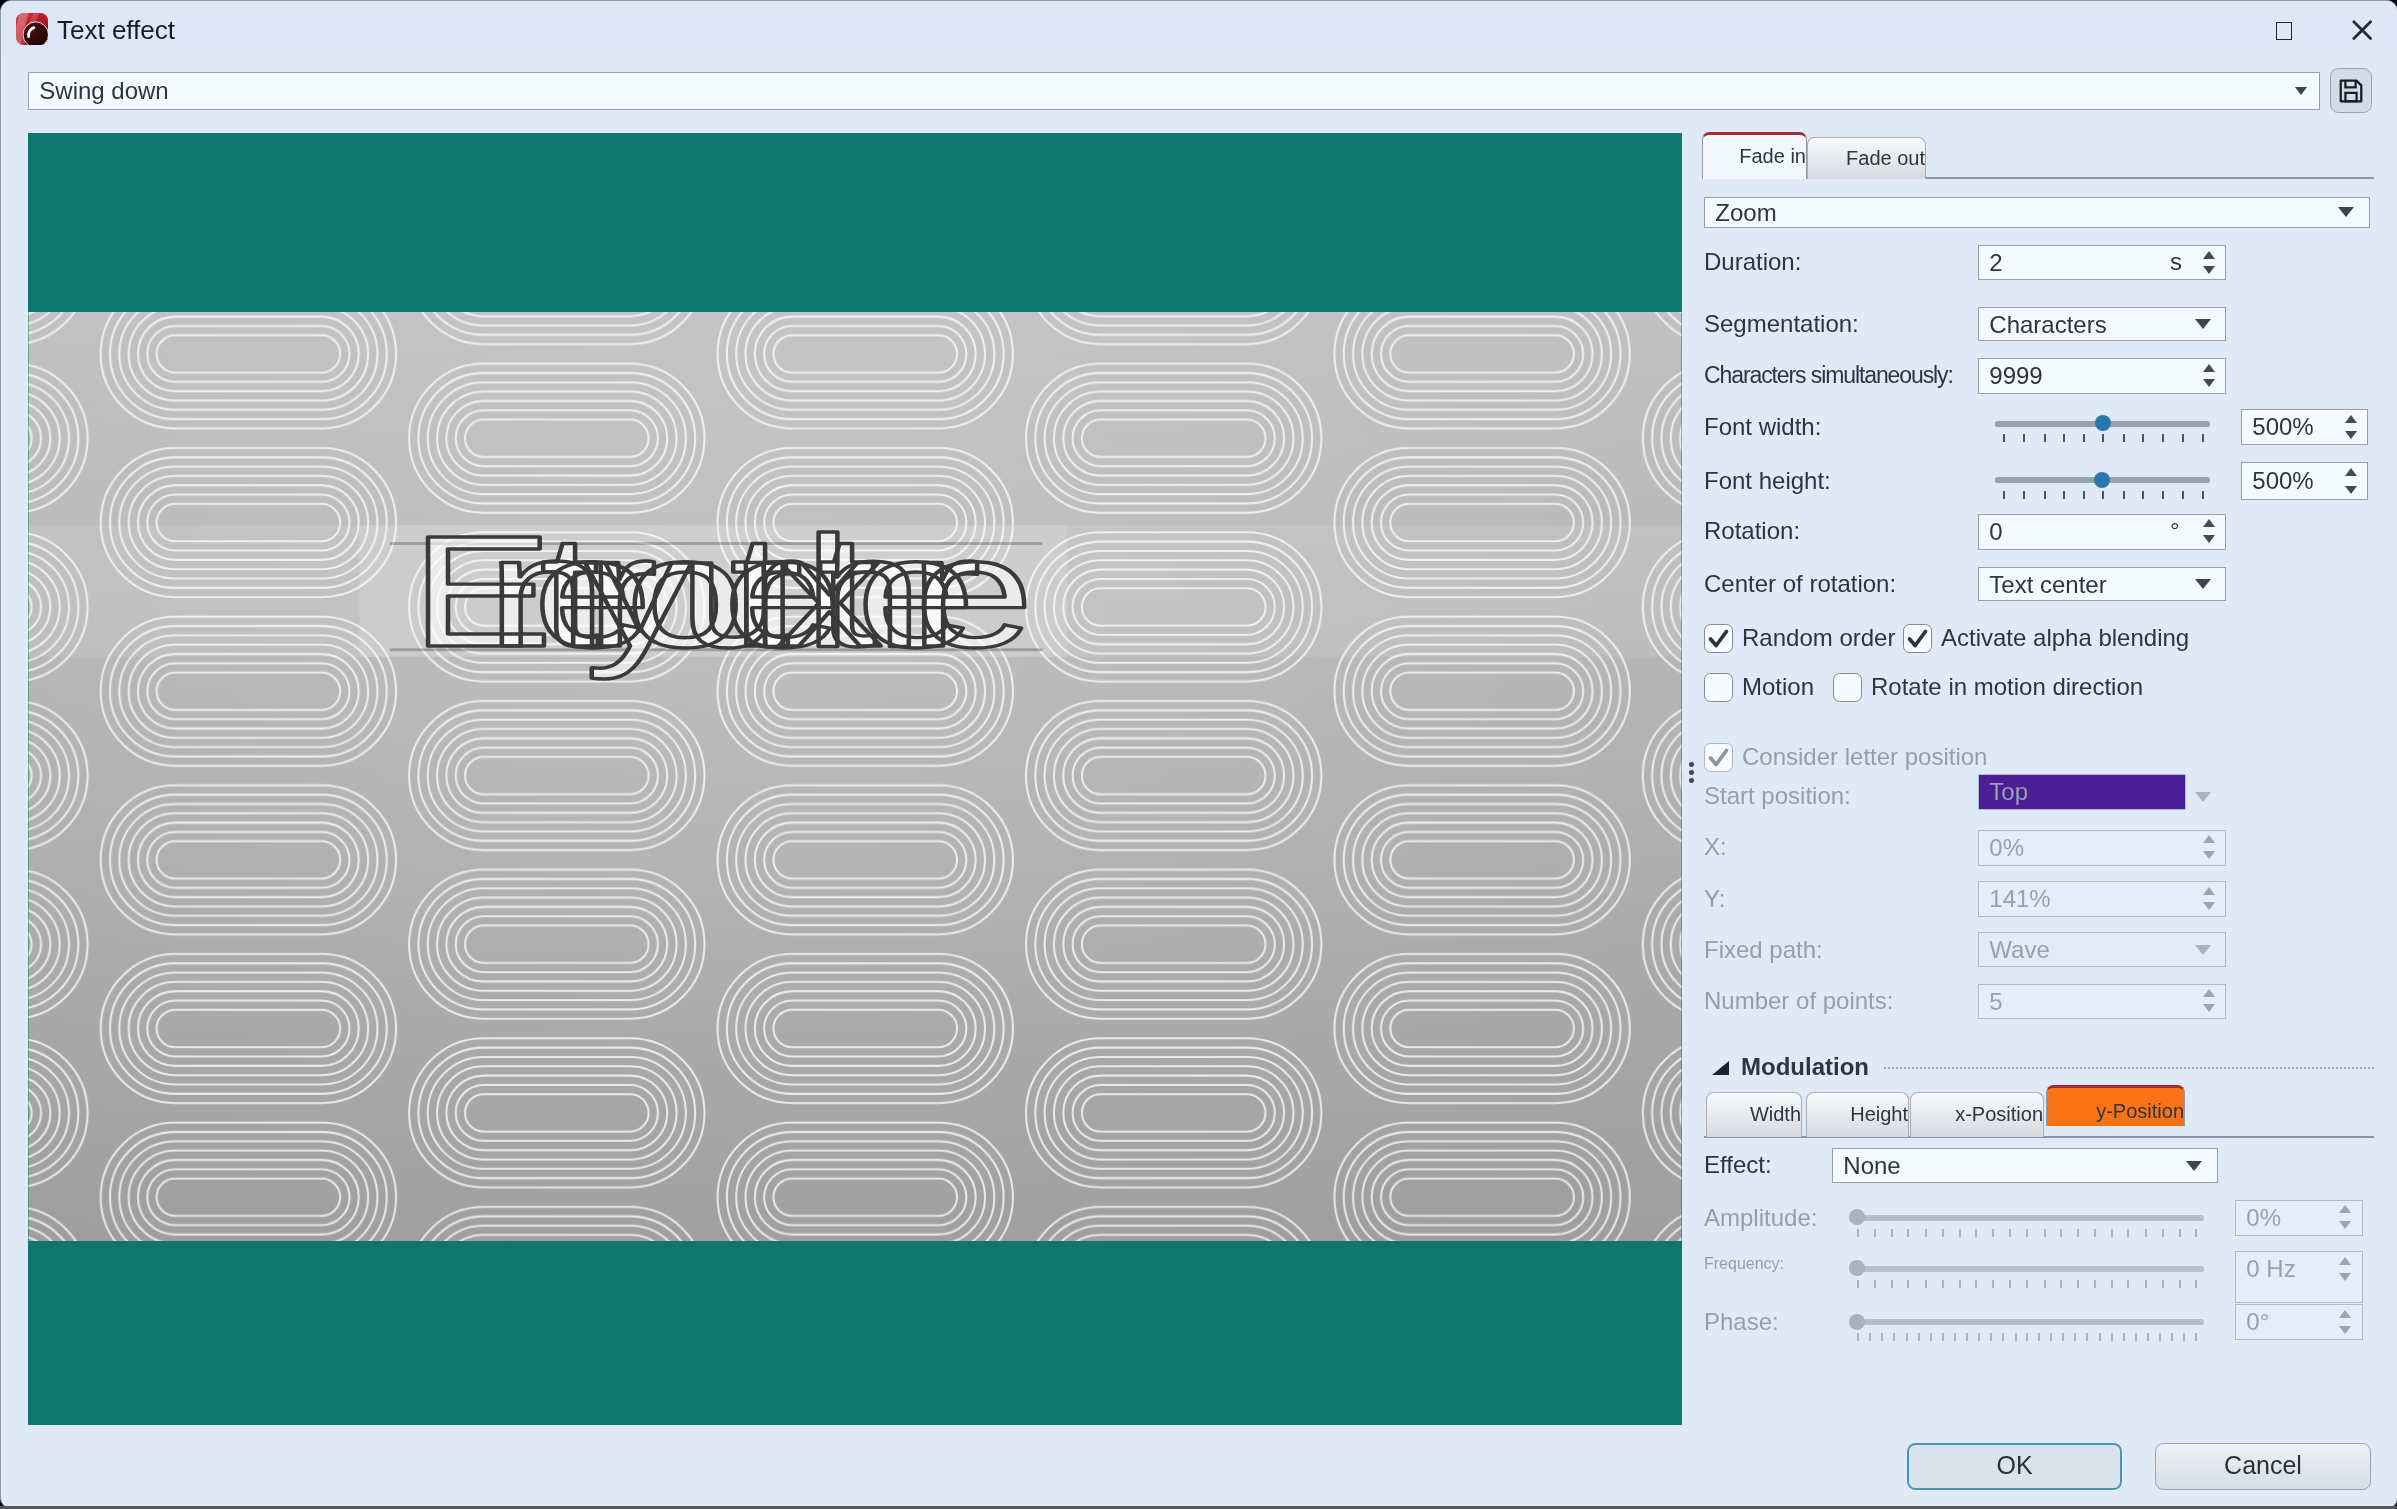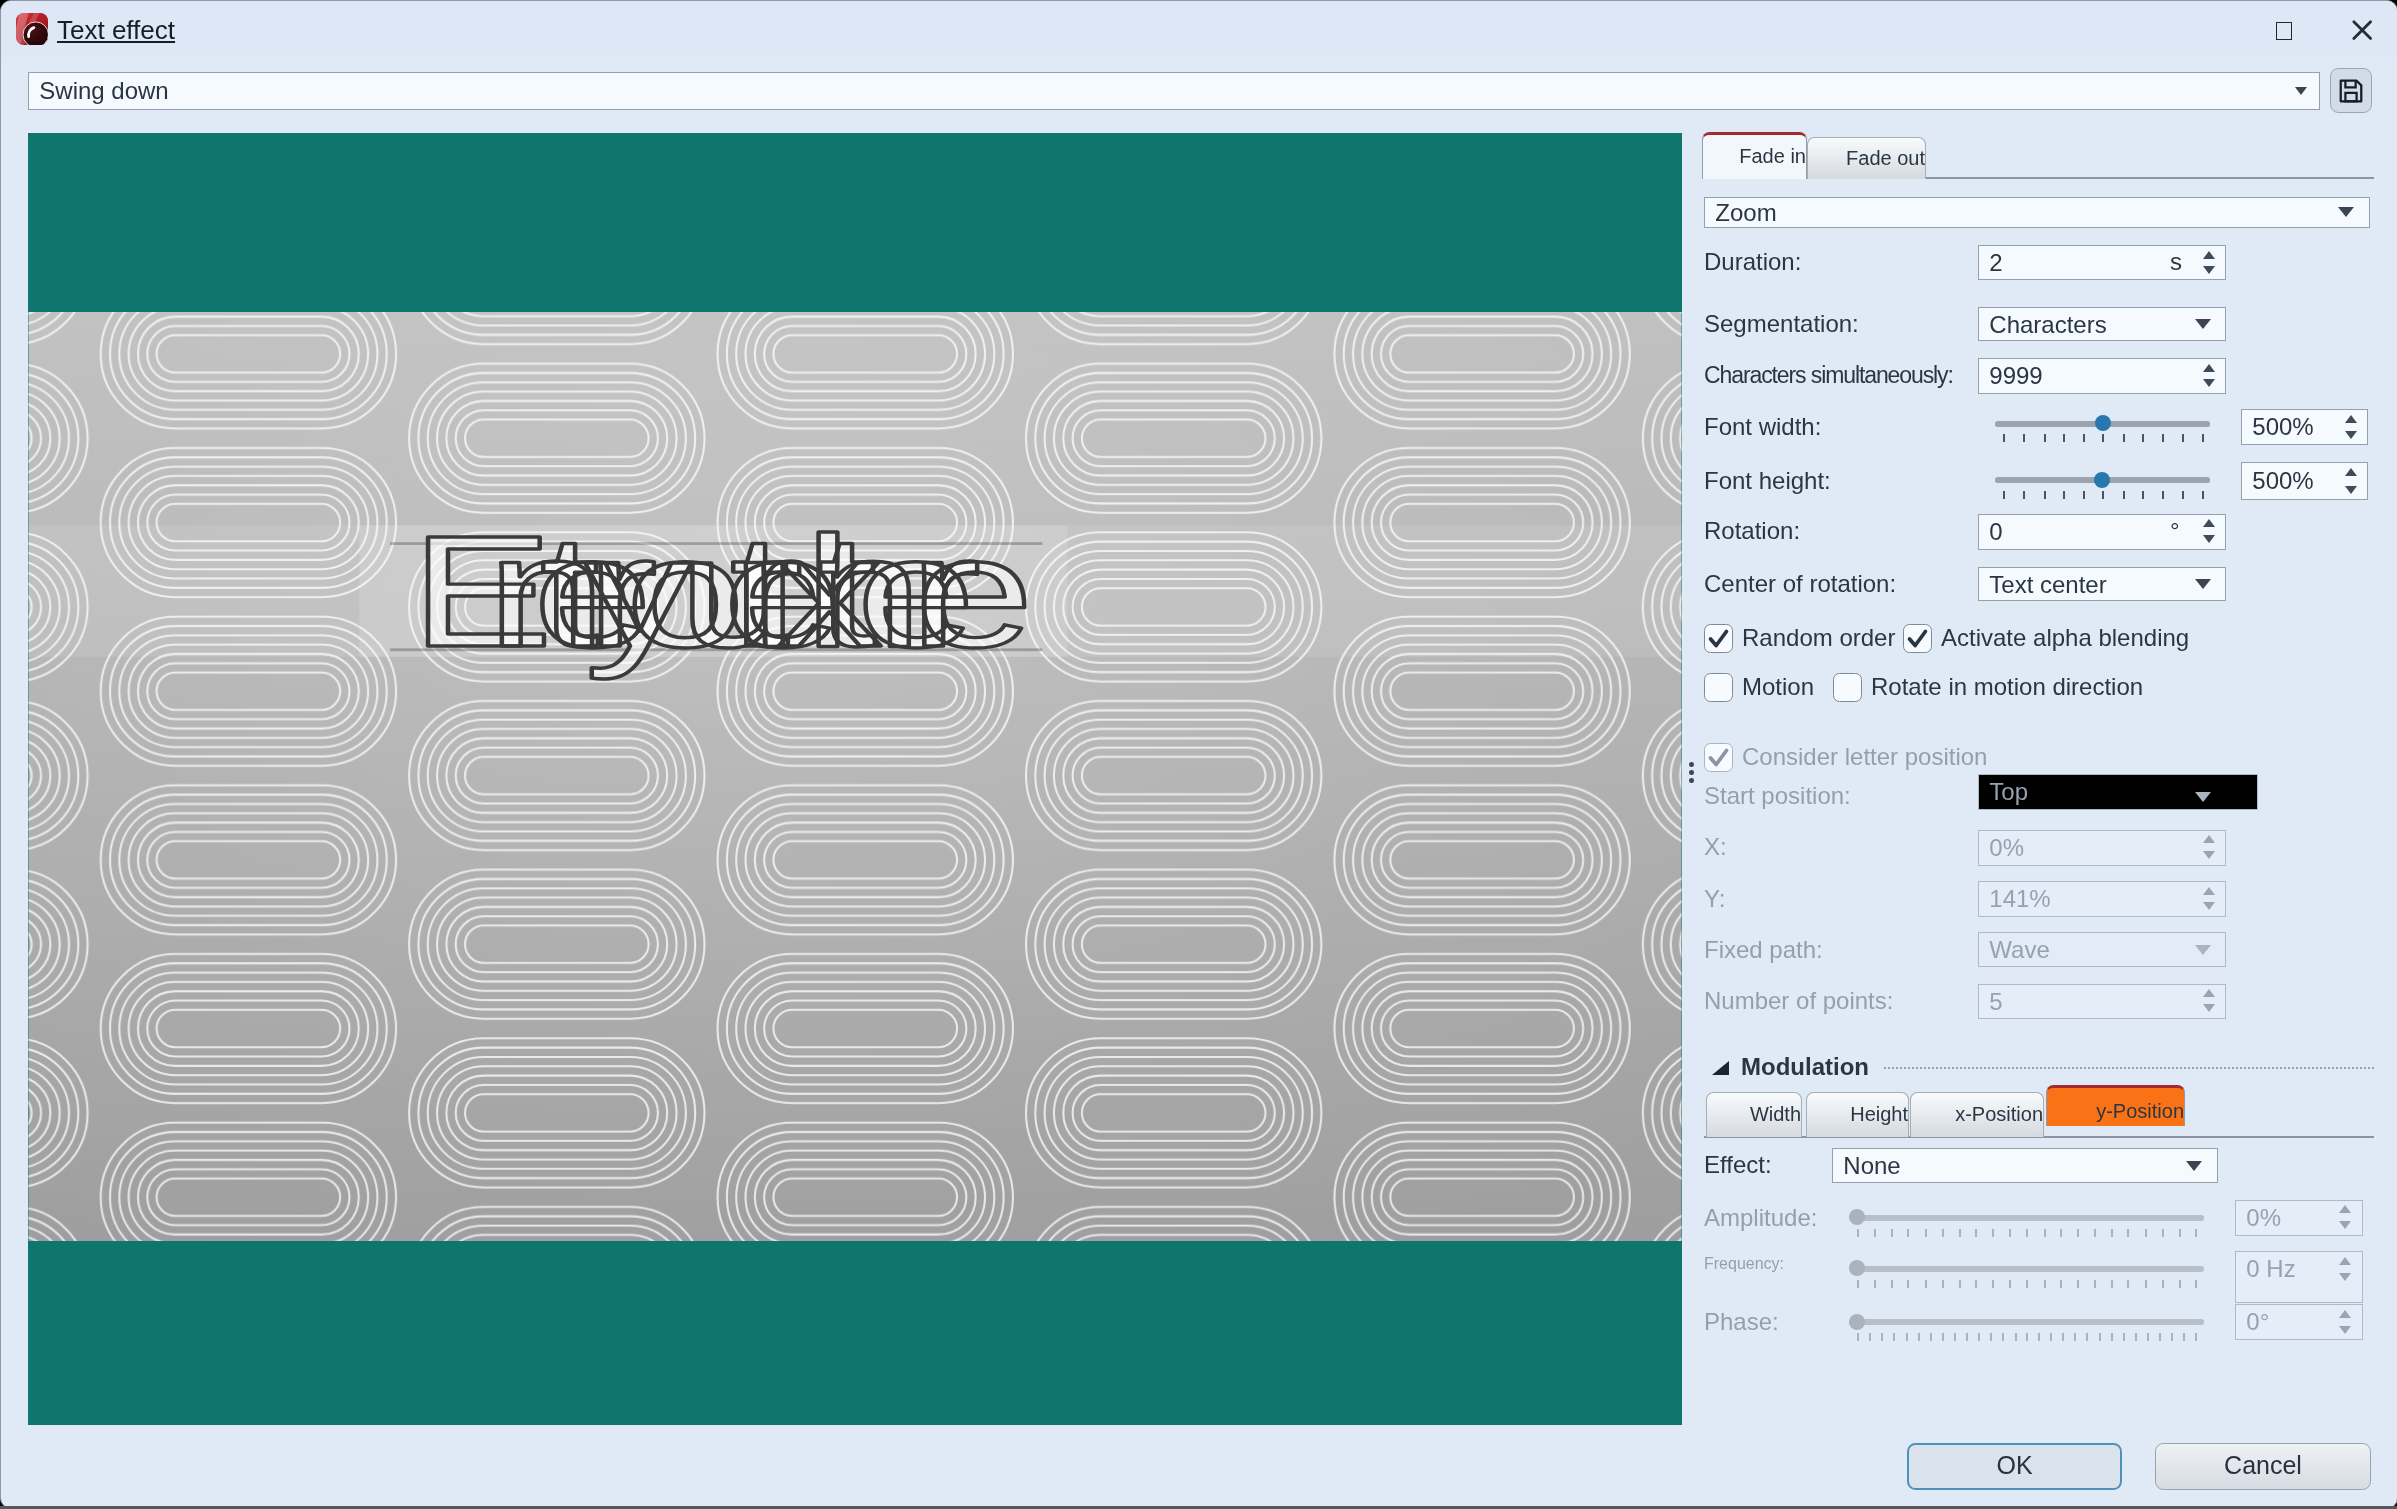--- a/index.html
+++ b/index.html
@@ -61,21 +61,21 @@
         </clipPath>
 </defs>
 <g clip-path="url(#icc)">
 <rect width="34" height="34" fill="url(#icg)"></rect>
 <path d="M4 -2 L14 -2 L4 34 L-4 34 Z" fill="#ffffff" opacity="0.28"></path>
 <path d="M20 -2 L26 -2 L8 34 L2 34 Z" fill="#ffffff" opacity="0.16"></path>
 <circle cx="21" cy="23" r="13.5" fill="url(#ics)" stroke="#efe6e6" stroke-width="1"></circle>
 <path d="M13.5 25 A 8.5 8.5 0 0 1 19 15.5" fill="none" stroke="#ffffff" stroke-width="3" stroke-linecap="round"></path>
 </g>
 </svg>
-<div class="abs" style="left:56px;top:0;height:56px;line-height:58px;font-size:26px;color:#141e28;text-decoration:underline;">Text effect</div>
+<div class="abs" style="left:56px;top:0;height:56px;line-height:58px;font-size:26px;color:#141e28;">Text effect</div>
 <div class="abs" style="left:2275px;top:20.5px;width:16px;height:18.6px;border:1.9px solid #1e2630;"></div>
 <svg class="abs" style="left:2350px;top:17.7px;" width="22.4" height="22.4" viewBox="0 0 24 24">
 <path d="M3 3 L21 21 M21 3 L3 21" stroke="#232c38" stroke-width="3" stroke-linecap="round"></path>
     </svg>
 <div class="box" style="left:27px;top:71px;width:2292px;height:38px;line-height:36px;padding-left:10.3px;">Swing down</div>
 <div class="abs" style="left:2294px;top:86px;width:0;height:0;border-left:6.5px solid transparent;border-right:6.5px solid transparent;border-top:8.4px solid #3a4551;"></div>
 <div class="abs" style="left:2329px;top:67px;width:42px;height:45px;border-radius:8.4px;background:#d2dce8;border:1.9px solid #9aa5b1;"></div>
 <svg class="abs" style="left:2336px;top:76px;" width="28" height="28" viewBox="0 0 30 30">
 <path d="M4 4 L21 4 L26 9 L26 26 L4 26 Z" fill="none" stroke="#161c24" stroke-width="2.4" stroke-linejoin="round"></path>
 <path d="M9 4 L9 11 L20 11 L20 4" fill="none" stroke="#161c24" stroke-width="2.4"></path>
@@ -196,21 +196,21 @@
 <div class="lab" style="left:1870px;top:672px;font-size:24px;">Rotate in motion direction</div>
 <div class="cb dis" style="left:1703px;top:742px;"></div>
 <svg class="abs" style="left:1703px;top:742px;" width="29" height="29" viewBox="0 0 31 31">
       <path d="M7 16 L13 23 L24 8" fill="none" stroke="#8a95a3" stroke-width="4" stroke-linecap="round" stroke-linejoin="round"></path>
     </svg>
 <div class="lab dis" style="left:1741px;top:742px;font-size:24px;">Consider letter position</div>
 <div class="abs" style="left:1688px;top:761px;width:4.7px;height:4.7px;border-radius:50%;background:#3e4854;"></div>
 <div class="abs" style="left:1688px;top:769px;width:4.7px;height:4.7px;border-radius:50%;background:#3e4854;"></div>
 <div class="abs" style="left:1688px;top:777px;width:4.7px;height:4.7px;border-radius:50%;background:#3e4854;"></div>
 <div class="lab dis" style="left:1703px;top:781px;font-size:24px;">Start position:</div>
-<div class="box dis" style="left:1977px;top:773px;width:280px;height:36px;line-height:34px;padding-left:10.3px;background:#000000;">Top</div>
+<div class="box dis" style="left:1977px;top:773px;width:208px;height:36px;line-height:34px;padding-left:10.3px;background:#4c1d95;">Top</div>
 <div class="ddarrow dis" style="left:2194px;top:791px;"></div>
 <div class="lab dis" style="left:1703px;top:832px;font-size:24px;">X:</div>
 <div class="box dis" style="left:1977px;top:829px;width:248px;height:36px;line-height:34px;padding-left:10.3px;">0%</div>
 <div class="spin-up dis" style="left:2202px;top:834px;"></div>
 <div class="spin-dn dis" style="left:2202px;top:850px;"></div>
 <div class="lab dis" style="left:1703px;top:884px;font-size:24px;">Y:</div>
 <div class="box dis" style="left:1977px;top:880px;width:248px;height:36px;line-height:34px;padding-left:10.3px;">141%</div>
 <div class="spin-up dis" style="left:2202px;top:886px;"></div>
 <div class="spin-dn dis" style="left:2202px;top:901px;"></div>
 <div class="lab dis" style="left:1703px;top:935px;font-size:24px;">Fixed path:</div>

